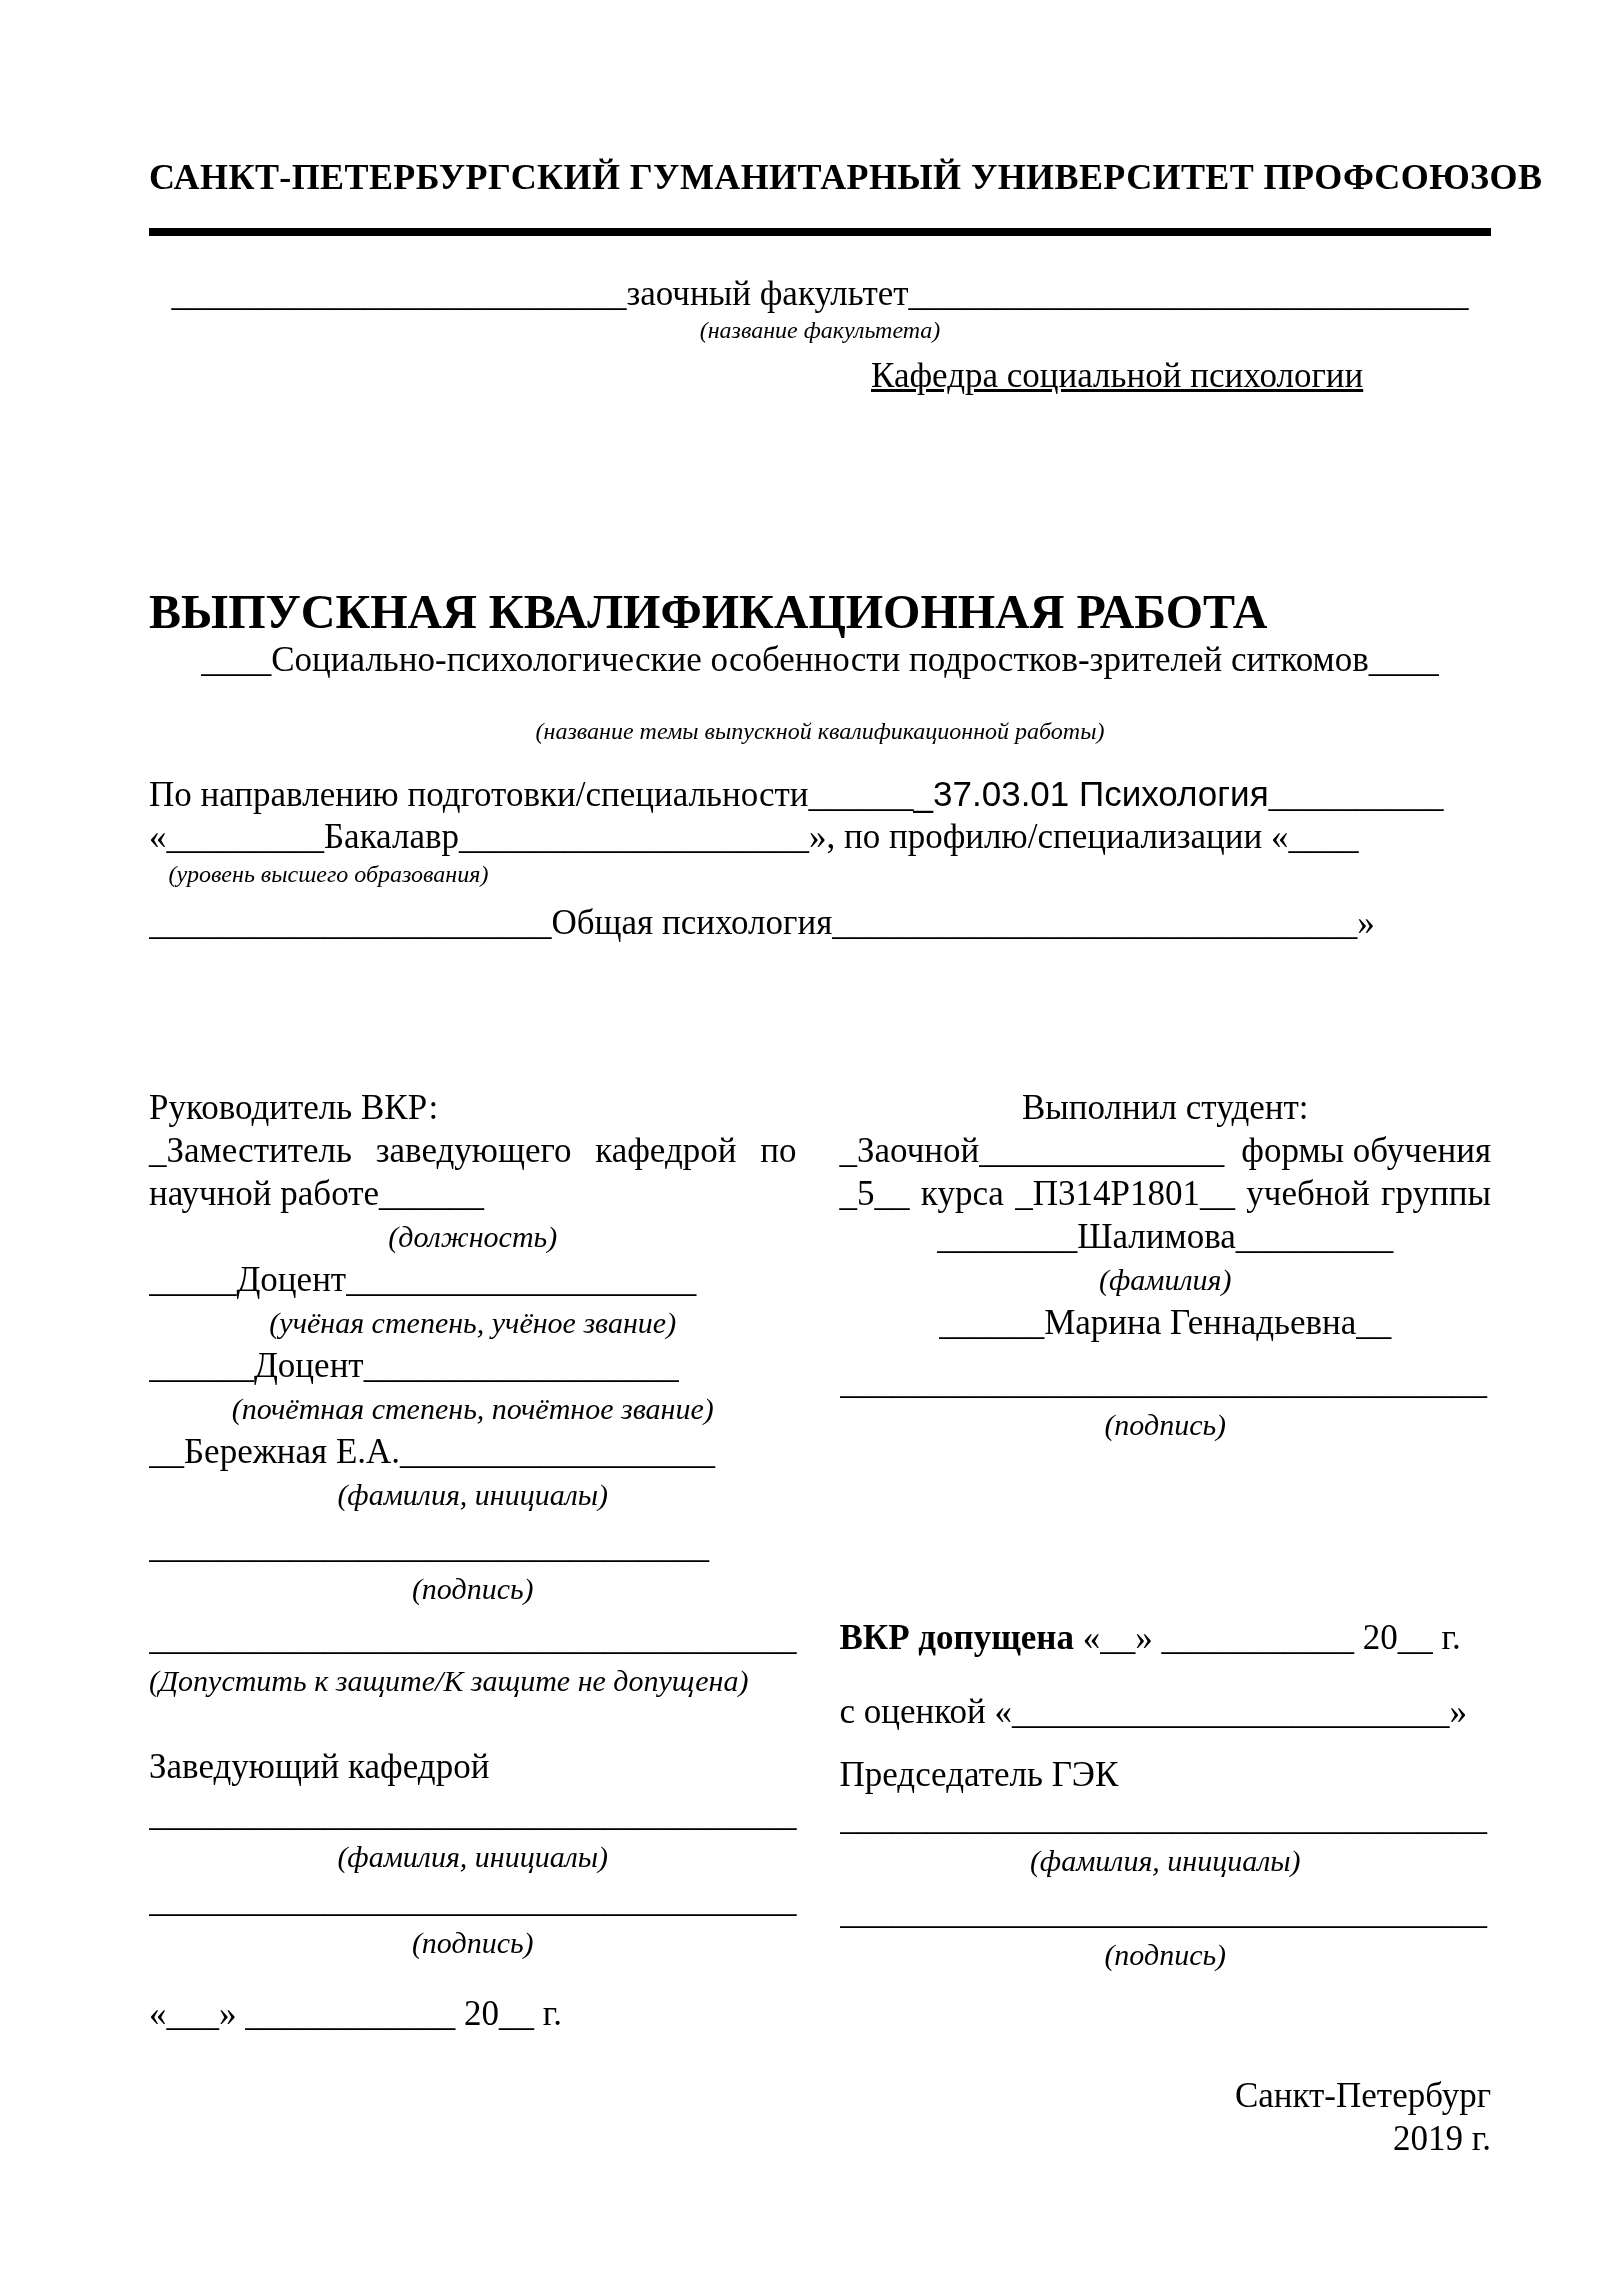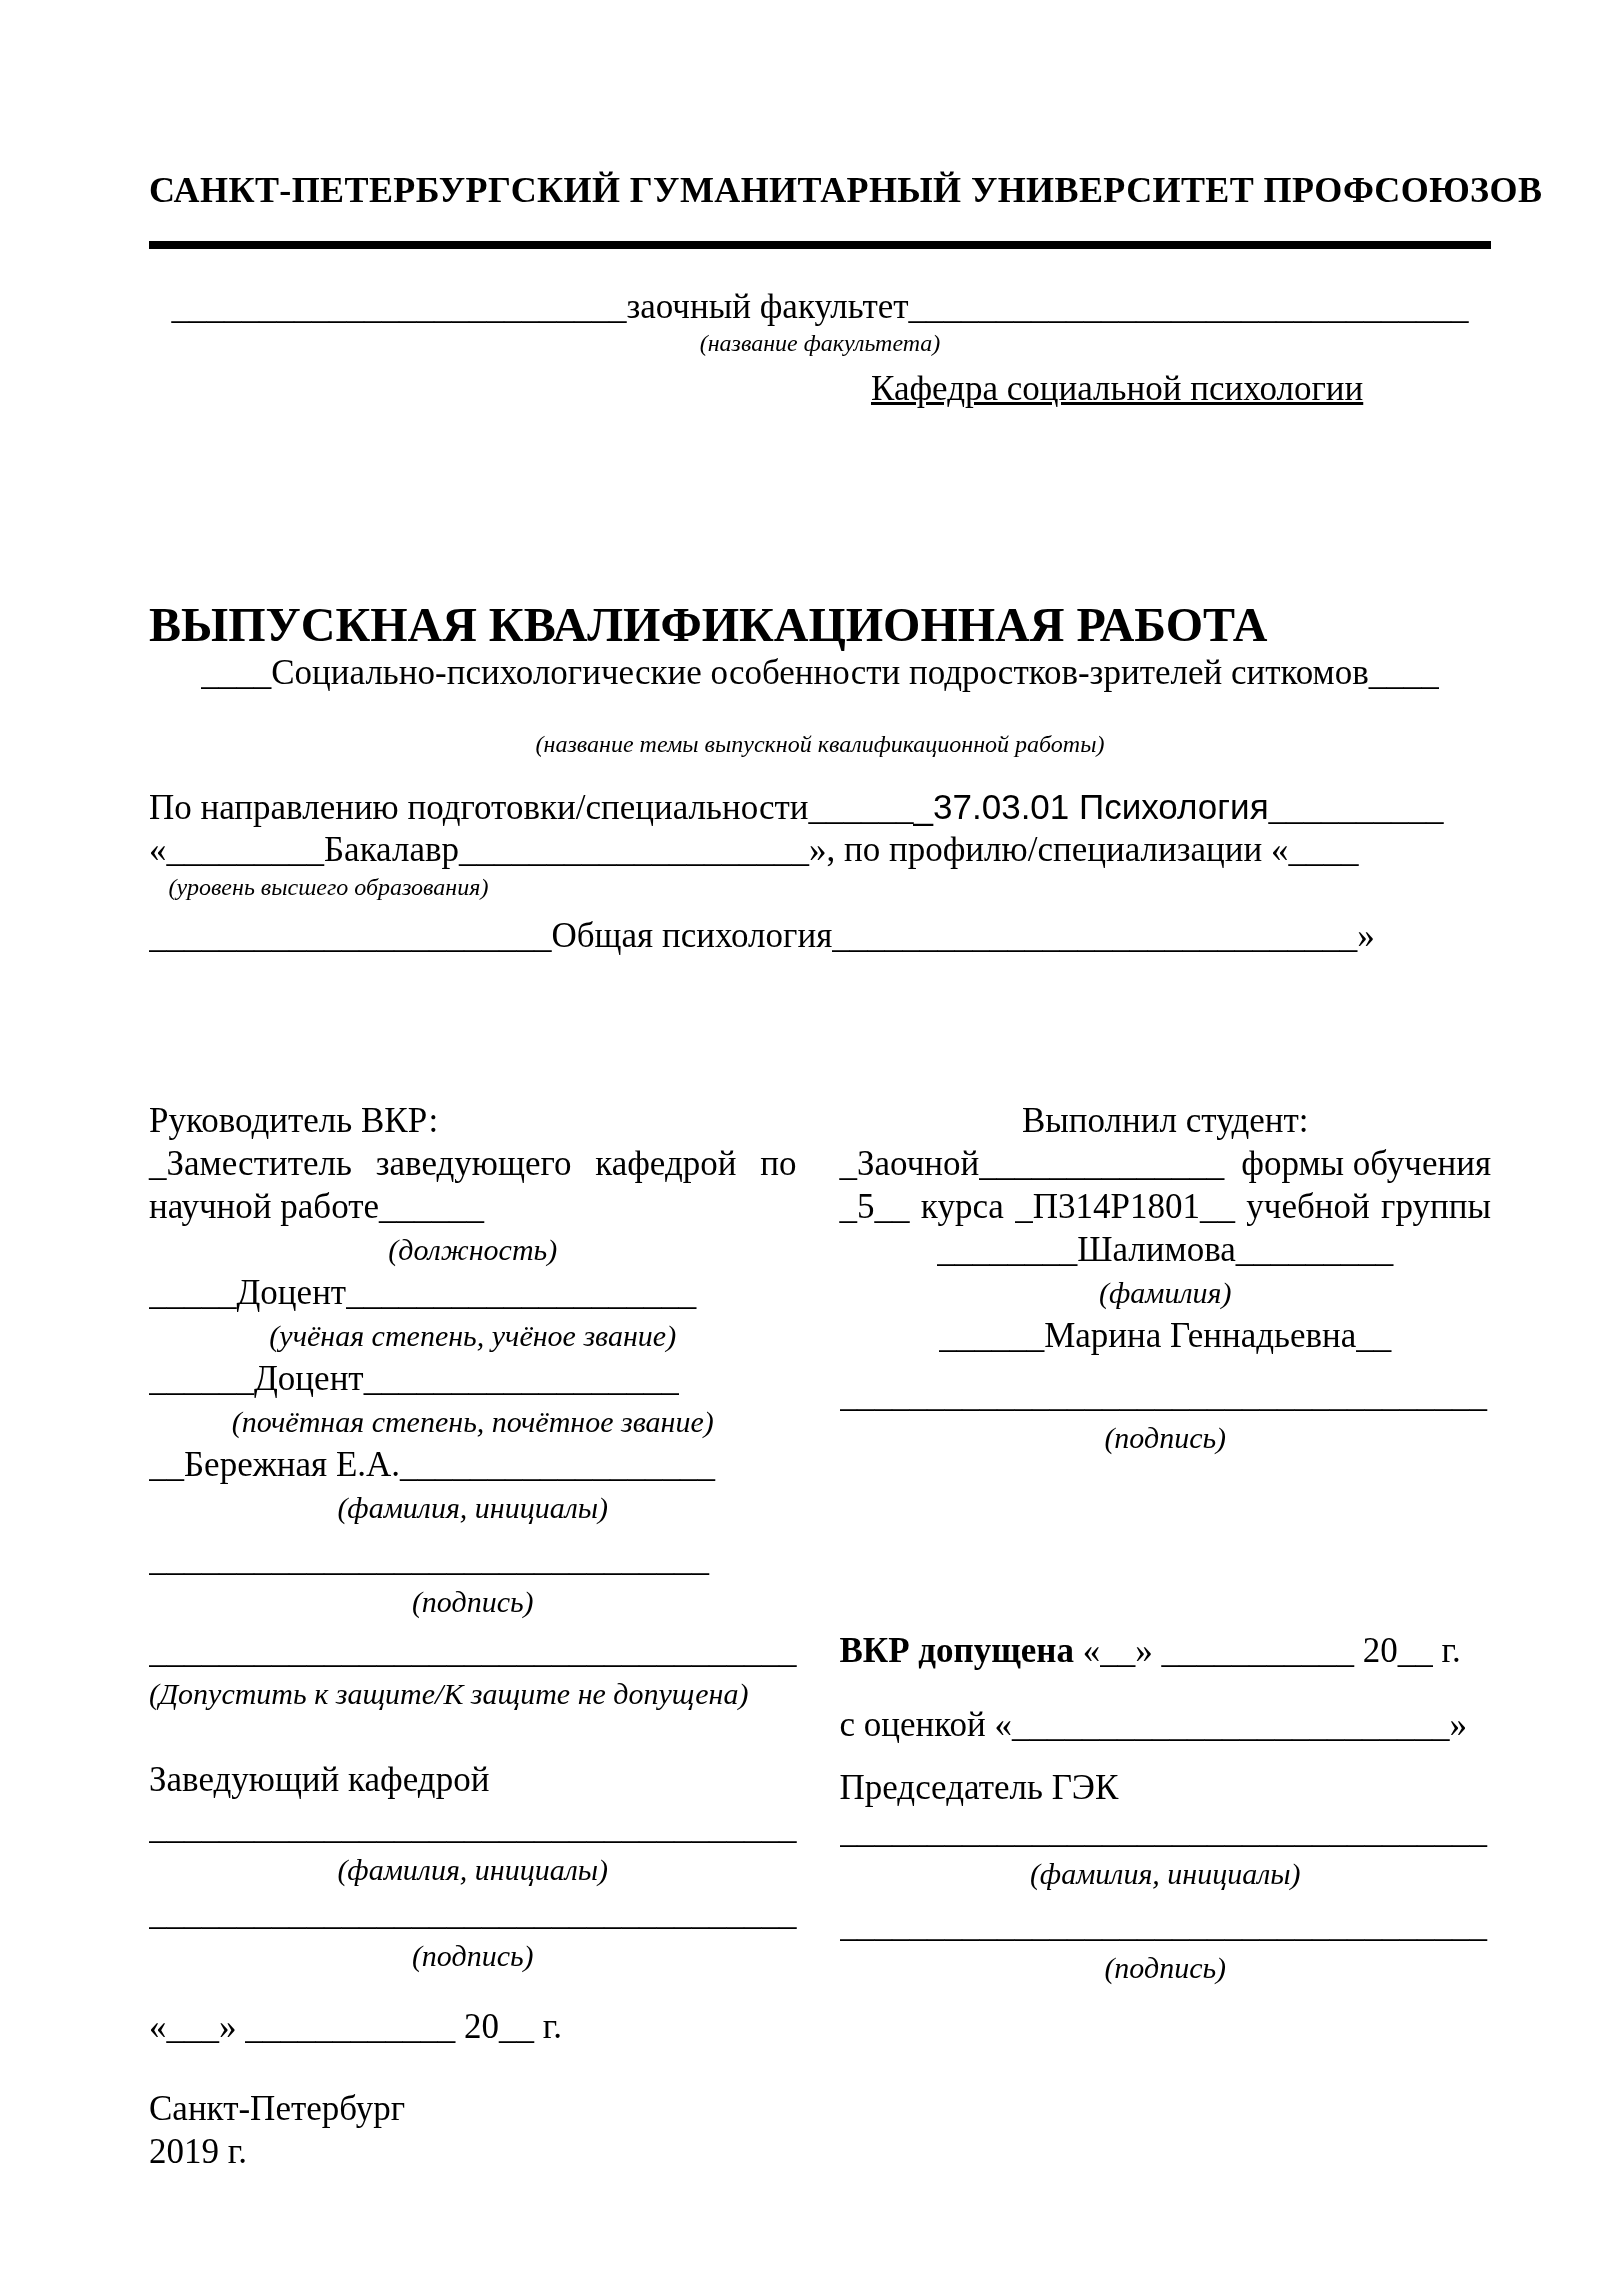--- a/index.html
+++ b/index.html
@@ -1,21 +1,21 @@
 <!DOCTYPE html>
 <html style="font-size:12.6px"><head>
 <meta charset="utf-8">
 <style>
   * { margin: 0; padding: 0; box-sizing: border-box; }
   html, body { background: #ffffff; }
   .page {
     position: relative;
     width: 1623px;
     height: 2207px;
-    margin: 13px auto;
+    margin: 0 auto;
     background: #ffffff;
     font-family: "Liberation Serif", "DejaVu Serif", serif;
     font-size: 35px;
     color: #000000;
     padding: 157px 132px 0 149px;
     overflow: hidden;
   }
   .center { text-align: center; }
   .nowrap { white-space: nowrap; overflow: hidden; }
   .bold { font-weight: bold; }
@@ -88,21 +88,21 @@
   .sig-row-stu { margin-top: 15.7px; }
 
   .bottom-cols { margin-top: 6.3px; display: flex; align-items: flex-start; }
   .head-label-row { margin-top: 43px; }
   .name-line-row { margin-top: 3.9px; }
   .grade-row { margin-top: 31px; }
   .chair-row { margin-top: 19.6px; }
   .sig-line-row { margin-top: 7.9px; }
   .date-row { margin-top: 27.5px; }
 
-  .footer { margin-top: 39px; text-align: left; }
+  .footer { margin-top: 39px; text-align: right; }
   .footer .row { line-height: 43px; }
 </style>
 </head>
 <body>
 
 <div class="page">
 
   <div class="univ-name">САНКТ-ПЕТЕРБУРГСКИЙ ГУМАНИТАРНЫЙ УНИВЕРСИТЕТ ПРОФСОЮЗОВ</div>
   <div class="header-rule"></div>
 

